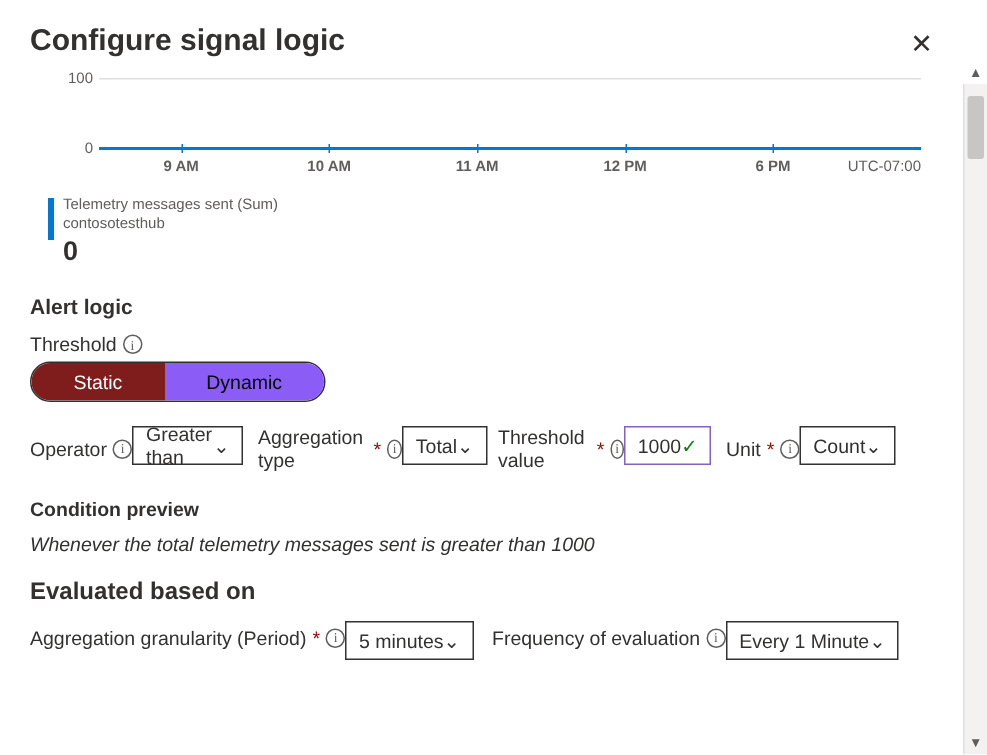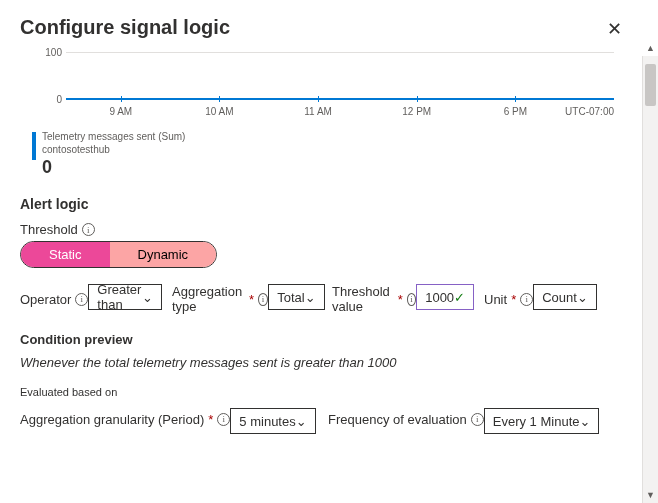--- a/index.html
+++ b/index.html
@@ -13,33 +13,33 @@
   .header { display: flex; justify-content: space-between; align-items: flex-start; margin-bottom: 10px; }
   .title { font-size: 20px; font-weight: 600; color: #323130; }
   .close { font-size: 18px; color: #323130; cursor: pointer; padding: 4px; line-height: 1; }
   .chart-area { margin: 6px 12px 10px 12px; position: relative; }
   .y-tick { font-size: 10px; color: #605e5c; text-align: right; position: absolute; left: 0; width: 30px; }
   .chart-plot { position: relative; height: 48px; margin-left: 34px; }
   .baseline { position: absolute; bottom: 0; left: 0; right: 0; height: 2px; background: #0078d4; }
   .gridline { position: absolute; left: 0; right: 0; height: 1px; background: #e1dfdd; }
   .tick { position: absolute; width: 1px; height: 6px; background: #0078d4; bottom: -2px; }
   .x-labels { position: relative; margin-left: 34px; height: 14px; margin-top: 6px; }
-  .x-label { position: absolute; font-size: 10px; color: #605e5c; transform: translateX(-50%); }
+  .x-label { position: absolute; font-size: 10px; color: #605e5c; transform: translateX(-50%); font-weight: bold; }
   .utc-label { position: absolute; right: 0; font-size: 10px; color: #605e5c; }
   .legend { display: flex; align-items: flex-start; margin: 8px 12px 18px 12px; gap: 6px; }
   .legend-swatch { width: 4px; height: 28px; background: #0078d4; flex-shrink: 0; margin-top: 2px; }
   .legend-text { font-size: 10px; color: #605e5c; line-height: 1.3; }
   .legend-value { font-size: 18px; font-weight: 600; color: #323130; margin-top: 1px; }
   .section-title { font-size: 14px; font-weight: 600; margin: 14px 0 10px 0; }
   .field-label { font-size: 13px; color: #323130; margin-bottom: 4px; display: flex; align-items: center; gap: 4px; }
   .req { color: #a80000; }
   .info-icon { display: inline-flex; width: 13px; height: 13px; border: 1px solid #605e5c; border-radius: 50%; align-items: center; justify-content: center; font-size: 9px; color: #605e5c; font-style: normal; font-family: Georgia, serif; cursor: default; }
   .toggle-group { display: inline-flex; border: 1px solid #323130; border-radius: 16px; overflow: hidden; margin-bottom: 16px; }
-  .toggle-btn { padding: 5px 28px; font-size: 13px; cursor: pointer; background: #fca5a5; border: none; }
-  .toggle-btn.active { background: #ec4899; color: #fff; }
+  .toggle-btn { padding: 5px 28px; font-size: 13px; cursor: pointer; background: #8b5cf6; border: none; }
+  .toggle-btn.active { background: #7f1d1d; color: #fff; }
   .row { display: flex; gap: 10px; margin-bottom: 14px; }
   .col { display: flex; flex-direction: row; }
   .select, .text-input { height: 26px; border: 1px solid #323130; background: #fff; font-size: 13px; padding: 0 8px; display: flex; align-items: center; justify-content: space-between; cursor: pointer; }
   .text-input { border-color: #8661c5; }
   .chev { font-size: 13px; color: #323130; }
   .check { color: #107c10; font-size: 13px; }
   .preview-title { font-weight: 600; margin: 4px 0 8px 0; }
   .preview-text { font-style: italic; color: #323130; margin-bottom: 16px; }
 </style>
 </head>
@@ -135,21 +135,21 @@
       <div class="select">
         <span>Count</span>
         <span class="chev">⌄</span>
       </div>
     </div>
   </div>
 
   <div class="preview-title">Condition preview</div>
   <div class="preview-text">Whenever the total telemetry messages sent is greater than 1000</div>
 
-  <div class="section-title" style="font-weight:400; font-size:11px;">Evaluated based on</div>
+  <div class="section-title" style="font-weight:700; font-size:16px;">Evaluated based on</div>
 
   <div class="row">
     <div class="col" style="flex:1;">
       <div class="field-label">
         <span>Aggregation granularity (Period)</span>
         <span class="req">*</span>
         <span class="info-icon">i</span>
       </div>
       <div class="select">
         <span>5 minutes</span>

